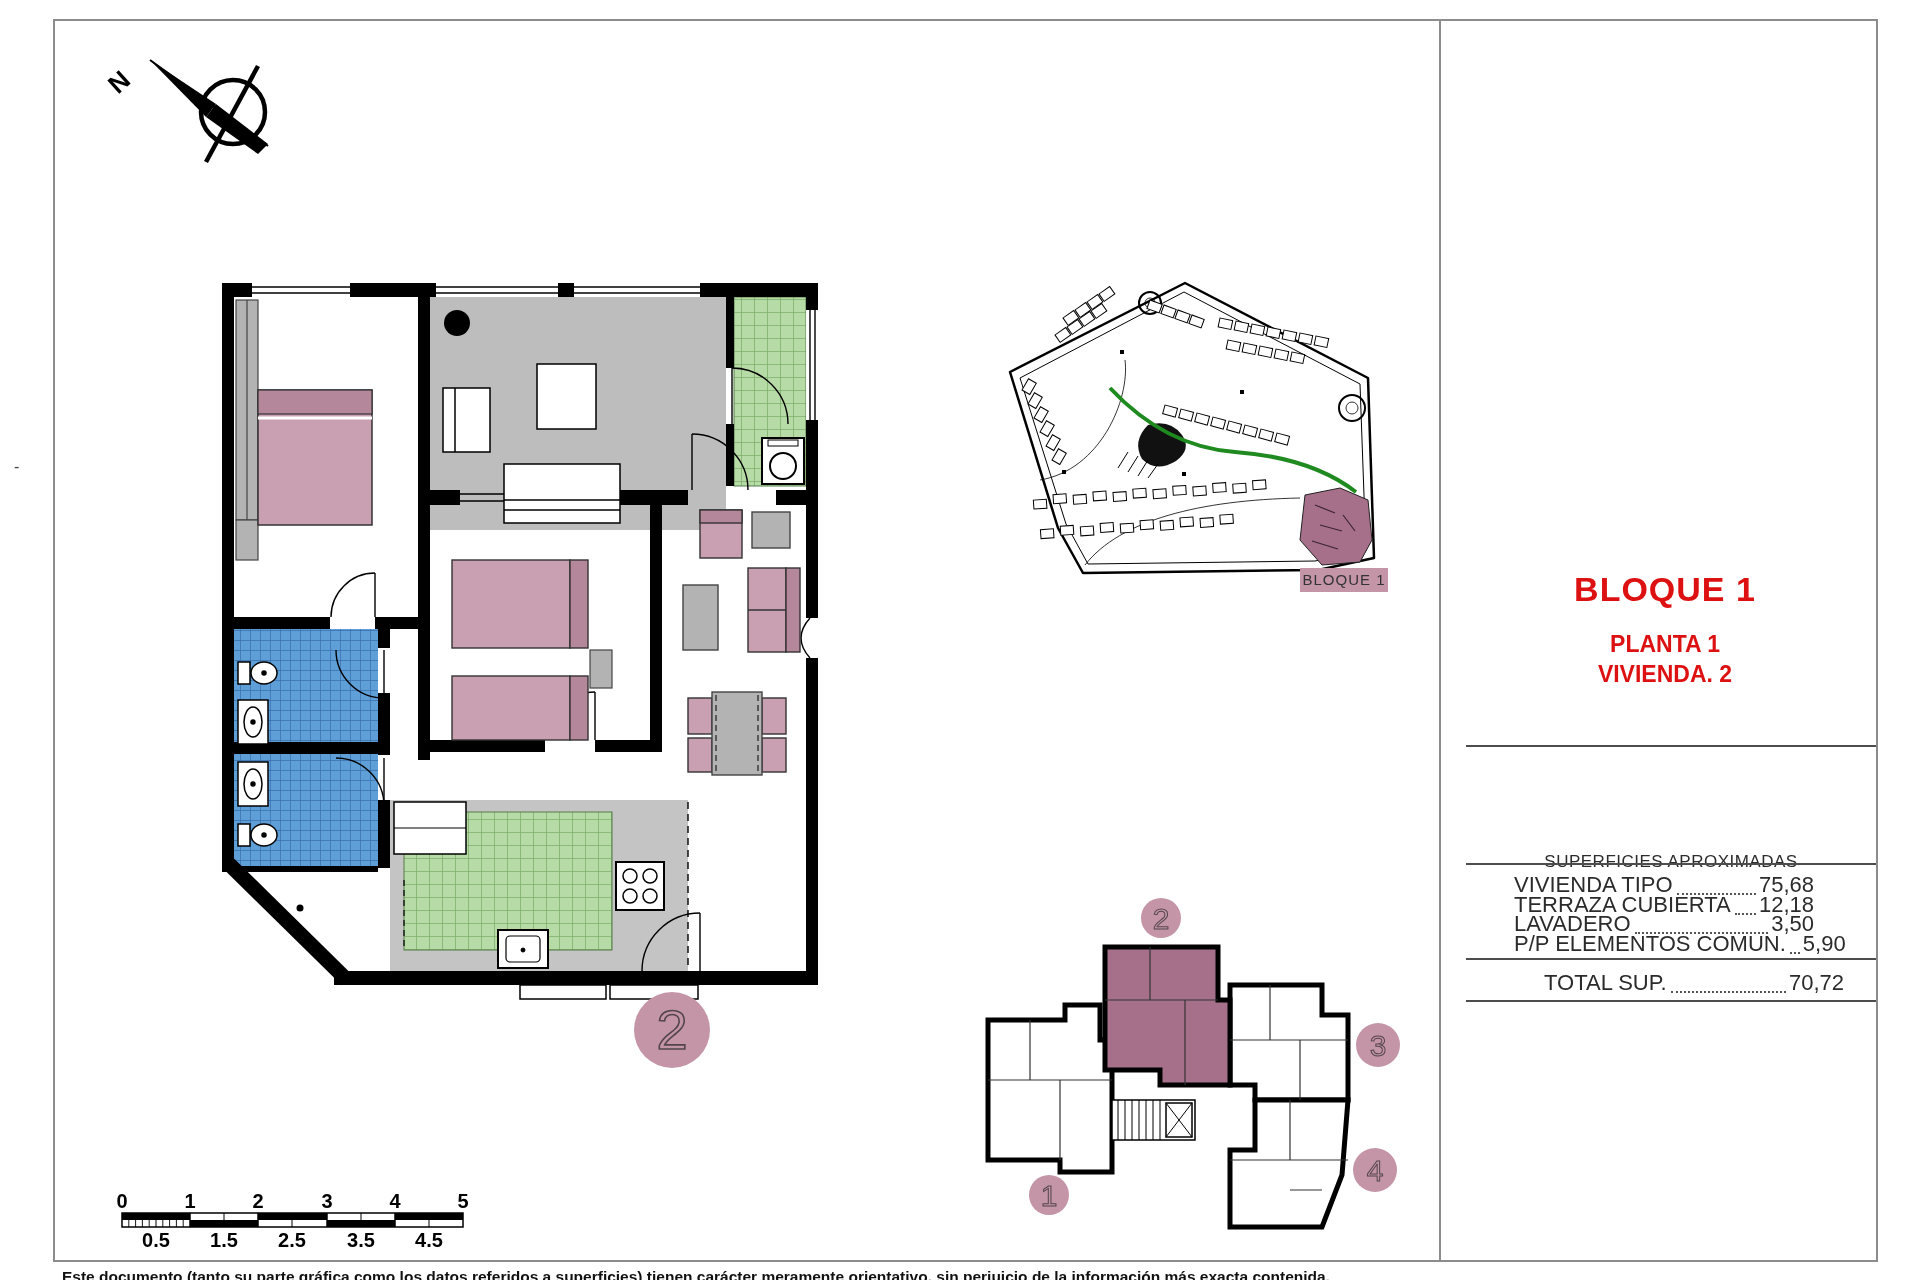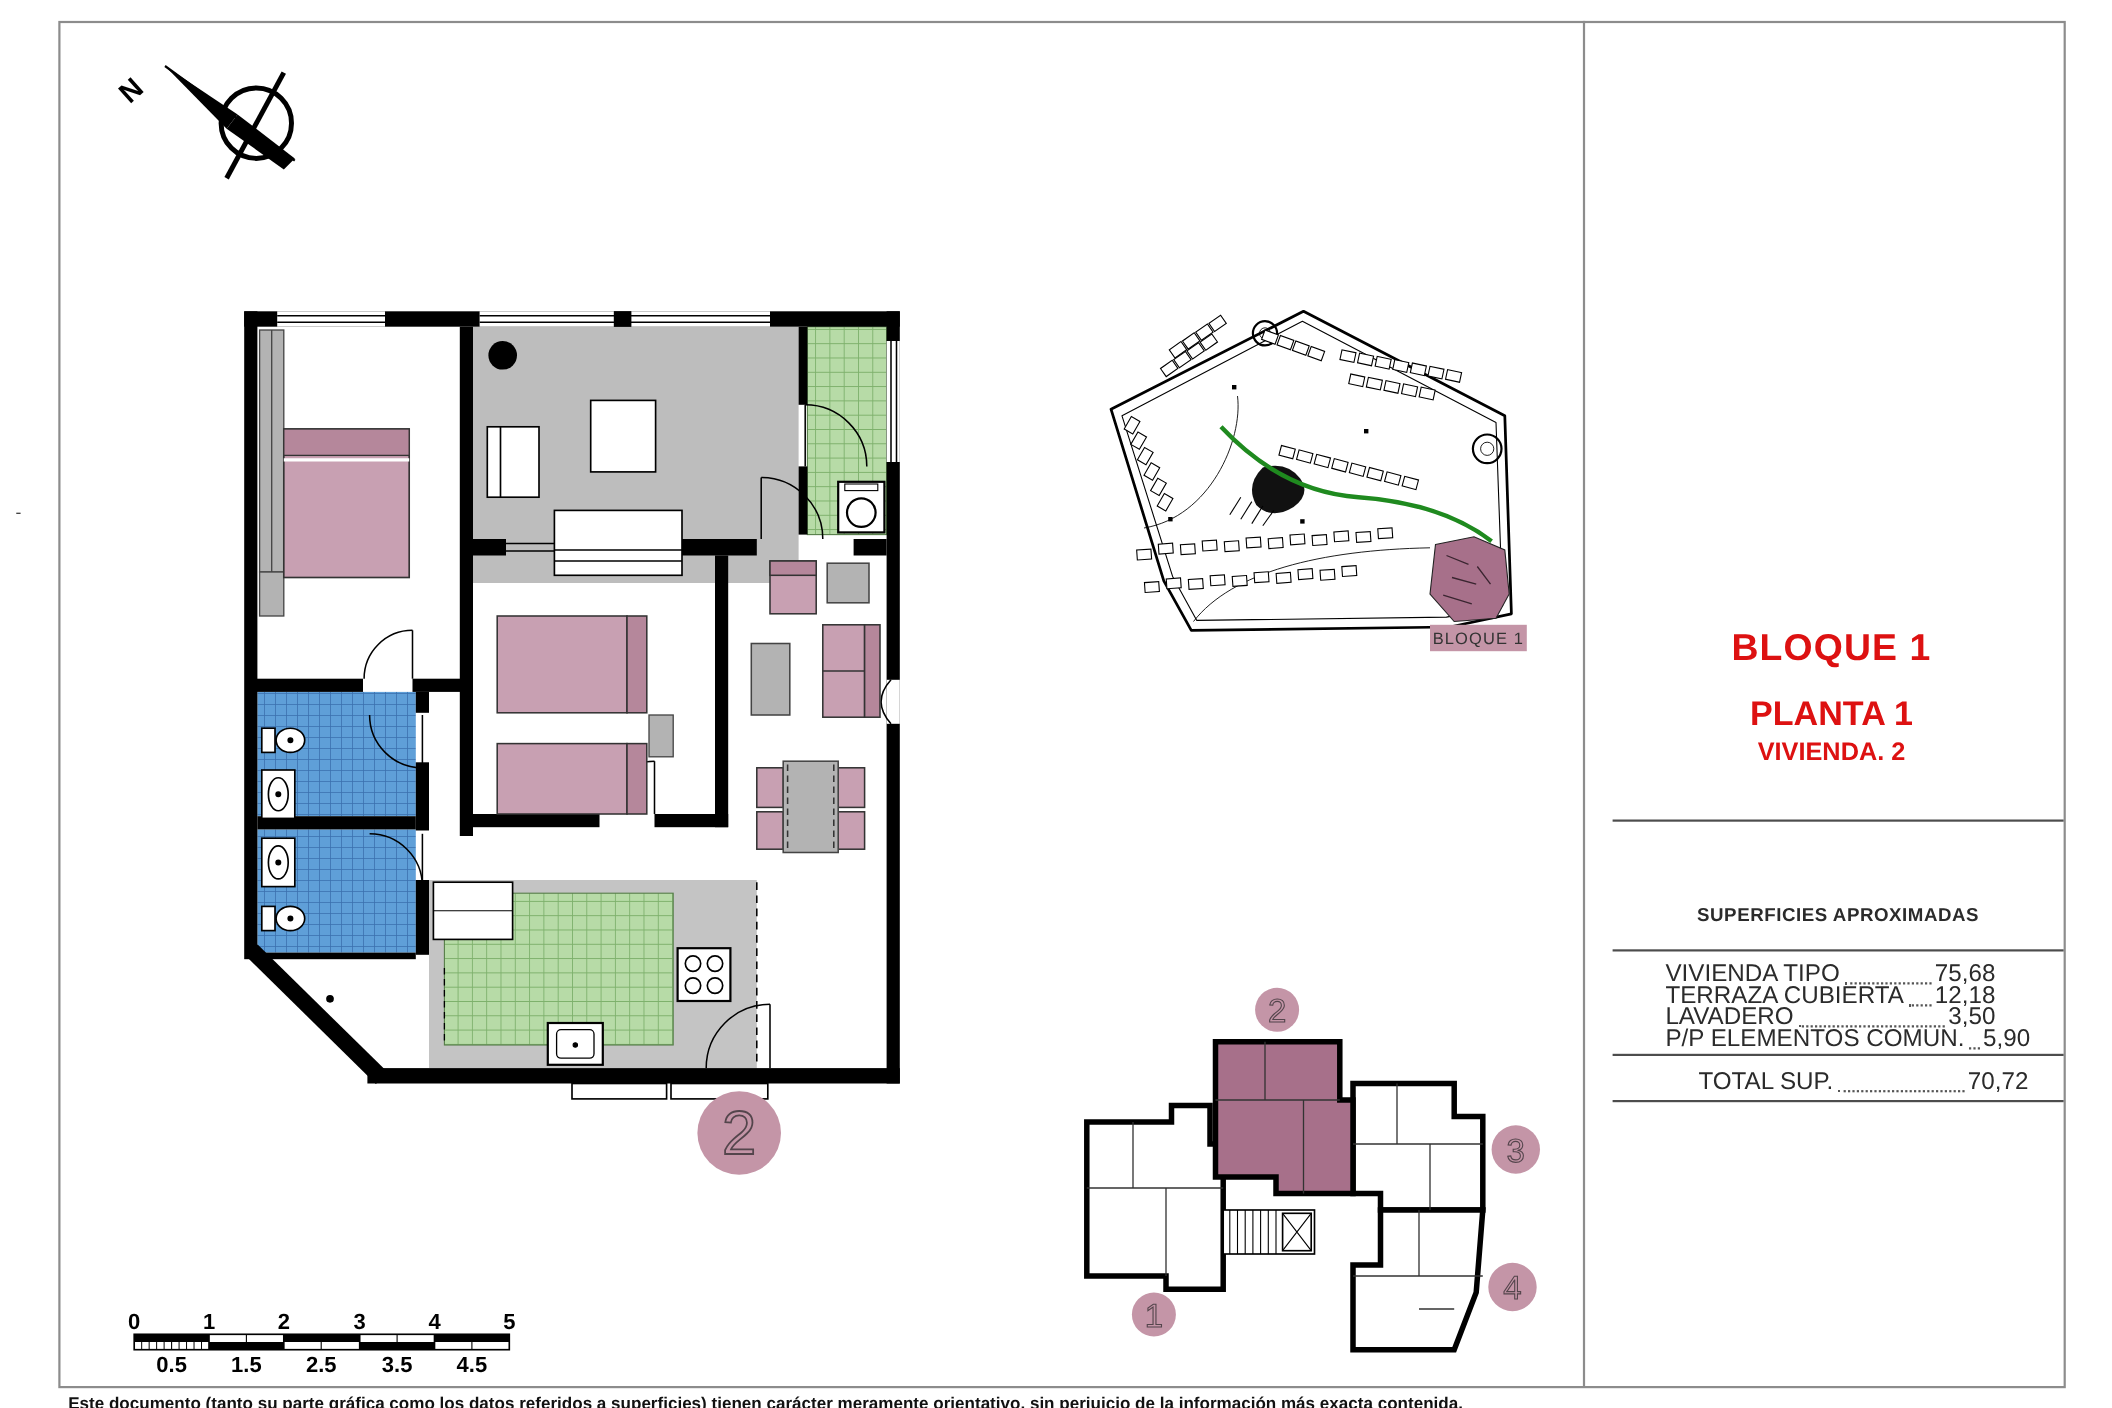--- a/index.html
+++ b/index.html
@@ -5,25 +5,25 @@
   html,body{margin:0;padding:0;}
   body{width:1920px;height:1280px;position:relative;overflow:hidden;background:#fff;
        font-family:"Liberation Sans", sans-serif;color:#222;}
   .abs{position:absolute;}
   #frame{left:53px;top:19px;width:1821px;height:1239px;border:2px solid #8c8c8c;}
   #divider{left:1439px;top:19px;width:2px;height:1241px;background:#8c8c8c;}
   #margin-dash{left:14px;top:458px;font-size:16px;color:#444;}
   
   #title-block{left:1540px;top:570px;width:250px;text-align:center;}
   #title-bloque{font-size:34px;font-weight:bold;letter-spacing:1px;}
-  #title-planta{font-size:31px;font-weight:bold;margin-top:22px;}
+  #title-planta{font-size:23px;font-weight:bold;margin-top:22px;}
   #title-vivienda{font-size:23px;font-weight:bold;margin-top:3px;}
   
   .tline{left:1466px;width:410px;height:2px;background:#4d4d4d;}
-  #tbl-header{left:1466px;top:822px;width:410px;text-align:center;font-size:17px;color:#2b2b2b;letter-spacing:.5px;font-weight:bold;}
+  #tbl-header{left:1466px;top:852px;width:410px;text-align:center;font-size:17px;color:#2b2b2b;letter-spacing:.5px;}
   #tbl-rows{left:1514px;top:878px;width:300px;}
   .trow{display:flex;align-items:flex-end;height:19.8px;font-size:22px;color:#2b2b2b;white-space:nowrap;}
   .trow .dots{flex:1;border-bottom:2px dotted #555;margin:0 3px 3px 4px;min-width:10px;}
   #tbl-total{left:1544px;top:976px;width:300px;}
   
   #disclaimer{left:62px;top:1268px;width:1800px;font-size:15.5px;font-weight:bold;white-space:nowrap;color:#111;}
   svg{display:block;}
   text{font-family:"Liberation Sans", sans-serif;}
 </style>
 </head>

